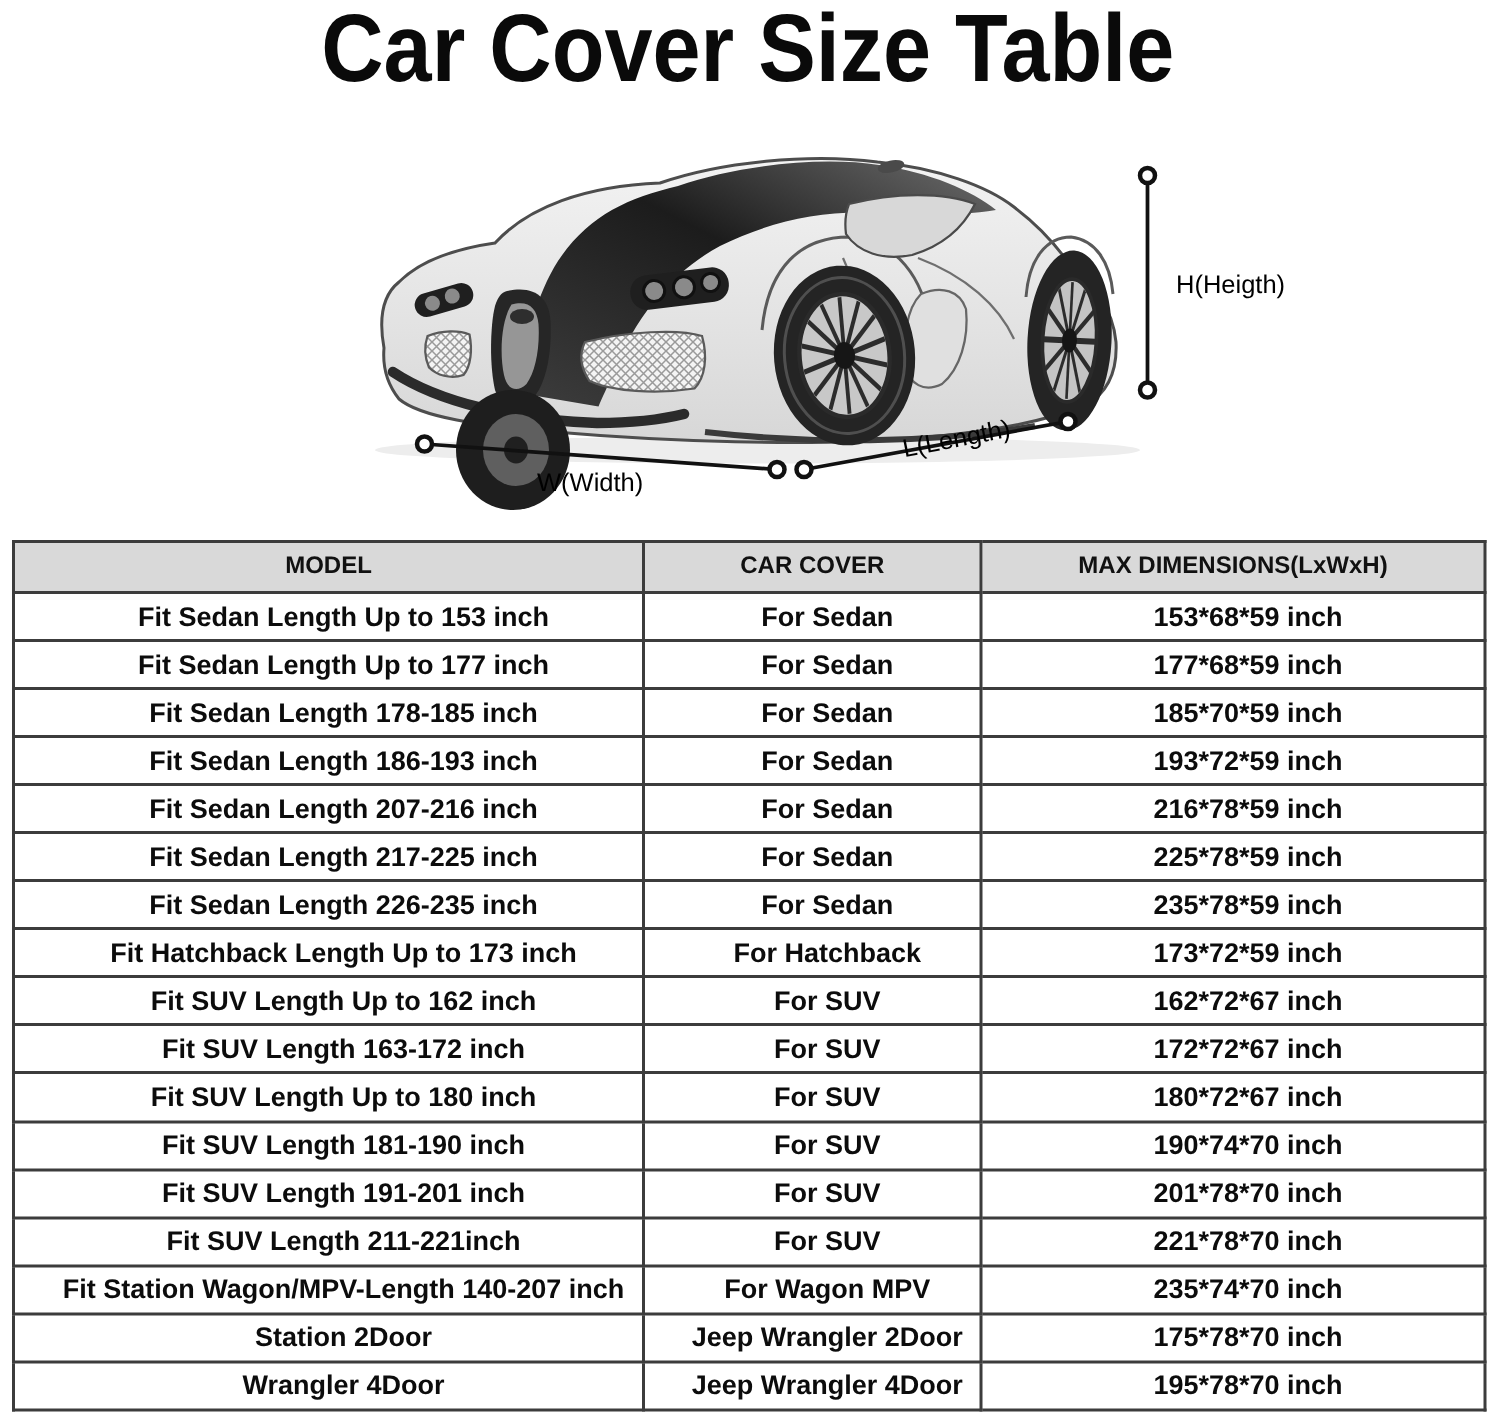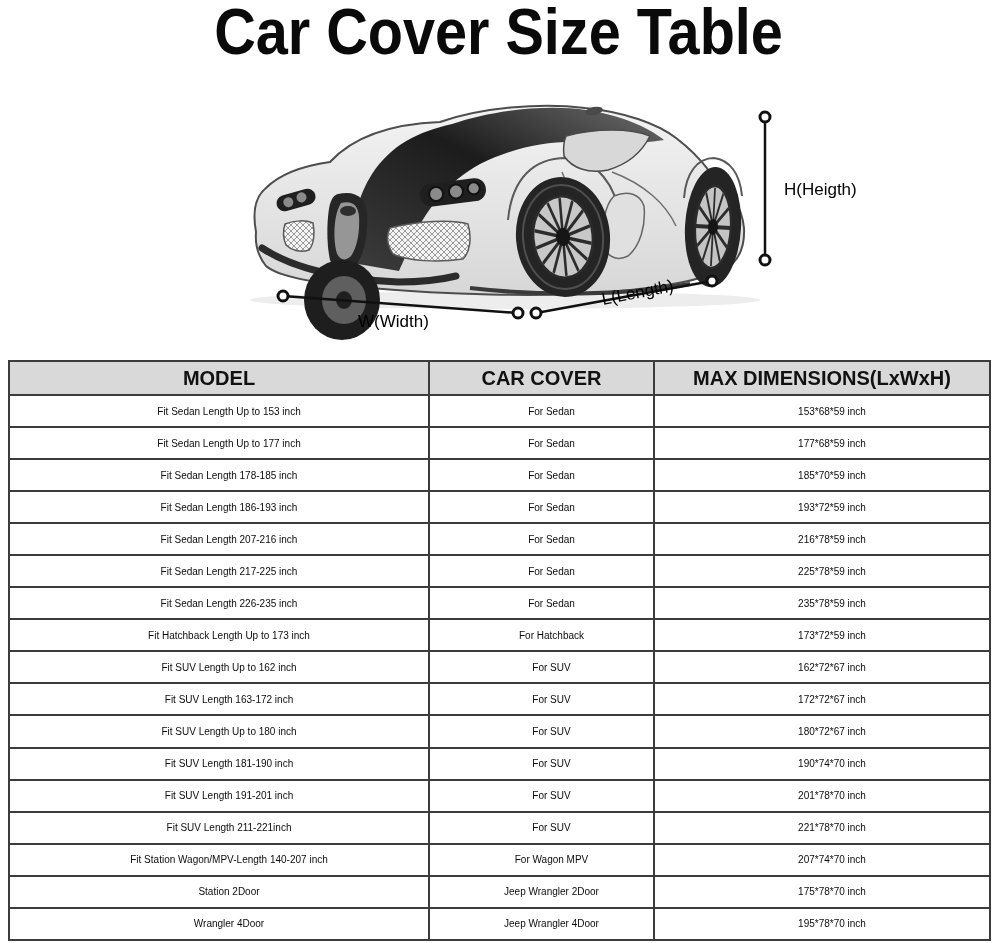--- a/index.html
+++ b/index.html
@@ -22,23 +22,23 @@
   .h-label{left:784px;top:90px;}
   table.size-table{
     position:absolute;left:8px;top:360px;width:981px;height:581px;
     border-collapse:collapse;table-layout:fixed;
   }
   .size-table th,.size-table td{
     border:2px solid #3c3c3c;text-align:center;vertical-align:middle;
     padding:0 4px;white-space:nowrap;overflow:hidden;
   }
   .size-table thead th{
-    background:#d9d9d9;font-size:20px;font-weight:bold;height:32px;color:#111;
-  }
-  .size-table td{font-size:10px;font-weight:normal;background:#ffffff;padding-left:24px;}
+    background:#d9d9d9;font-size:16px;font-weight:bold;height:32px;color:#111;
+  }
+  .size-table td{font-size:18px;font-weight:bold;background:#ffffff;padding-left:24px;}
   col.c-model{width:420px;} col.c-cover{width:225px;} col.c-dims{width:336px;}
 </style>
 </head>
 <body>
 
 <div class="title">Car Cover Size Table</div>
 
 <div class="diagram">
   <svg width="997" height="265" viewBox="0 90 997 265">
     <defs>
@@ -245,21 +245,21 @@
         <td>201*78*70 inch</td>
       </tr>
       <tr>
         <td>Fit SUV Length 211-221inch</td>
         <td>For SUV</td>
         <td>221*78*70 inch</td>
       </tr>
       <tr>
         <td>Fit Station Wagon/MPV-Length 140-207 inch</td>
         <td>For Wagon MPV</td>
-        <td>207*74*70 inch</td>
+        <td>235*74*70 inch</td>
       </tr>
       <tr>
         <td>Station 2Door</td>
         <td>Jeep Wrangler 2Door</td>
         <td>175*78*70 inch</td>
       </tr>
       <tr>
         <td>Wrangler 4Door</td>
         <td>Jeep Wrangler 4Door</td>
         <td>195*78*70 inch</td>

